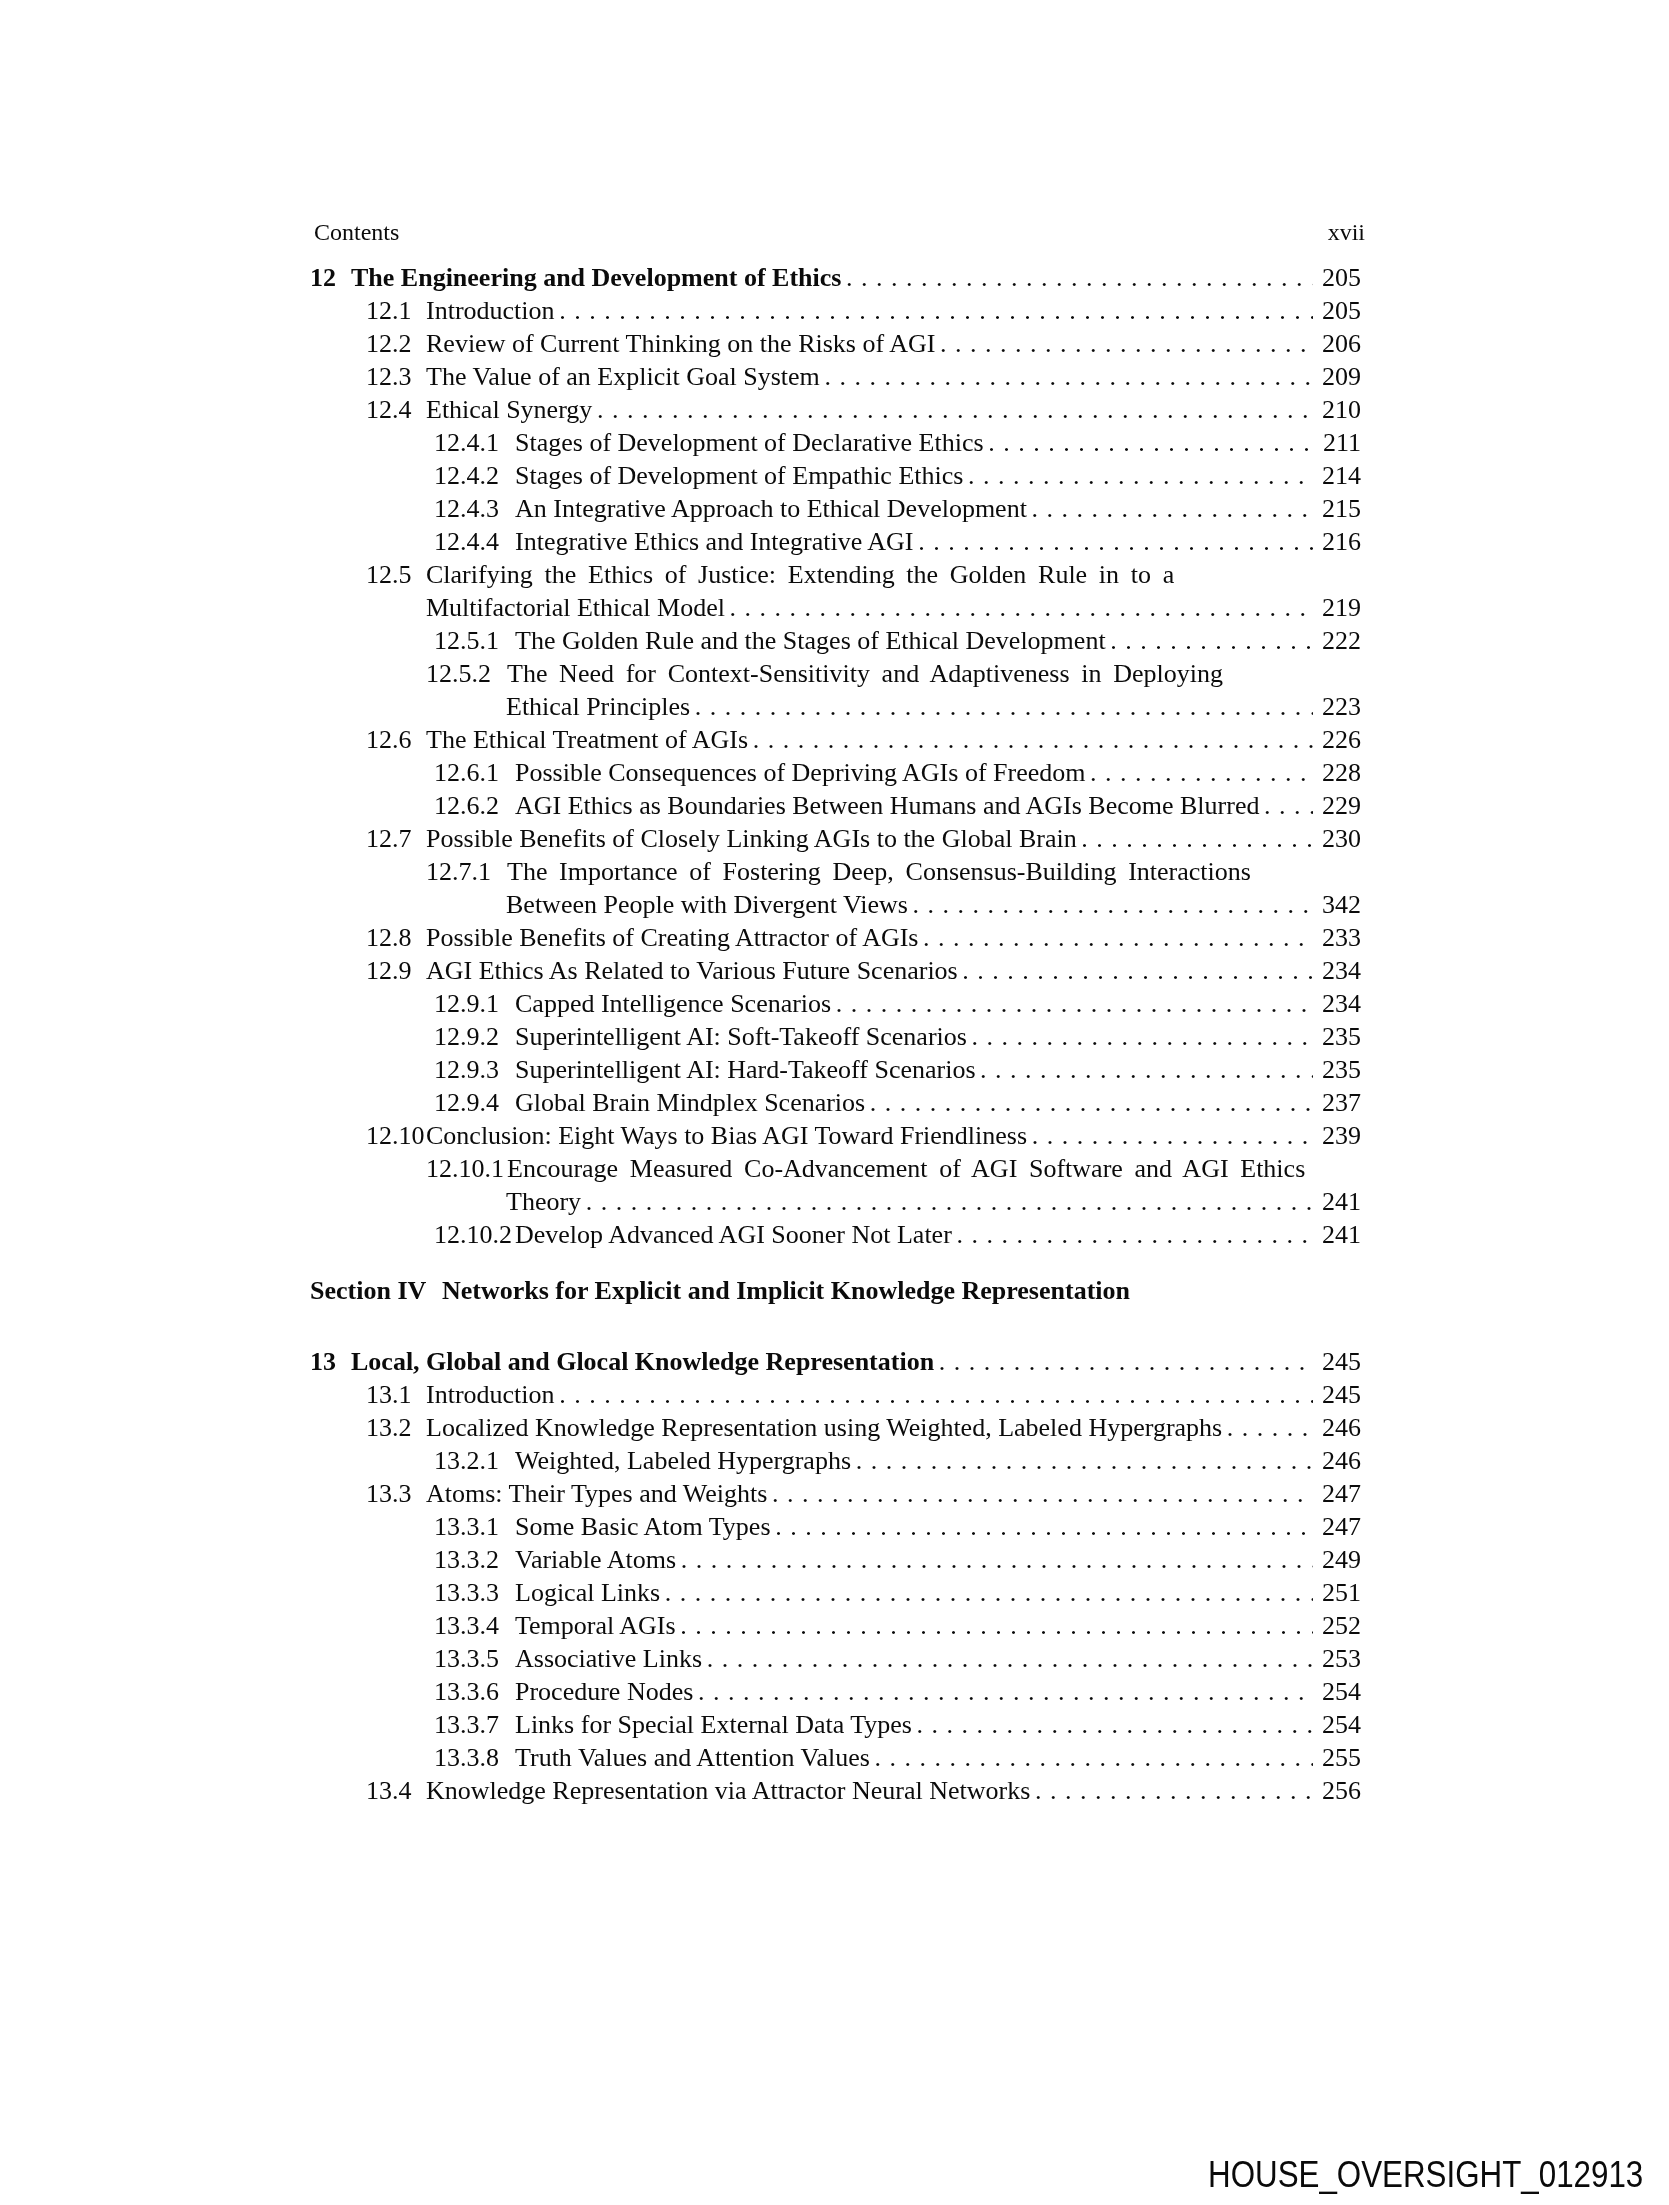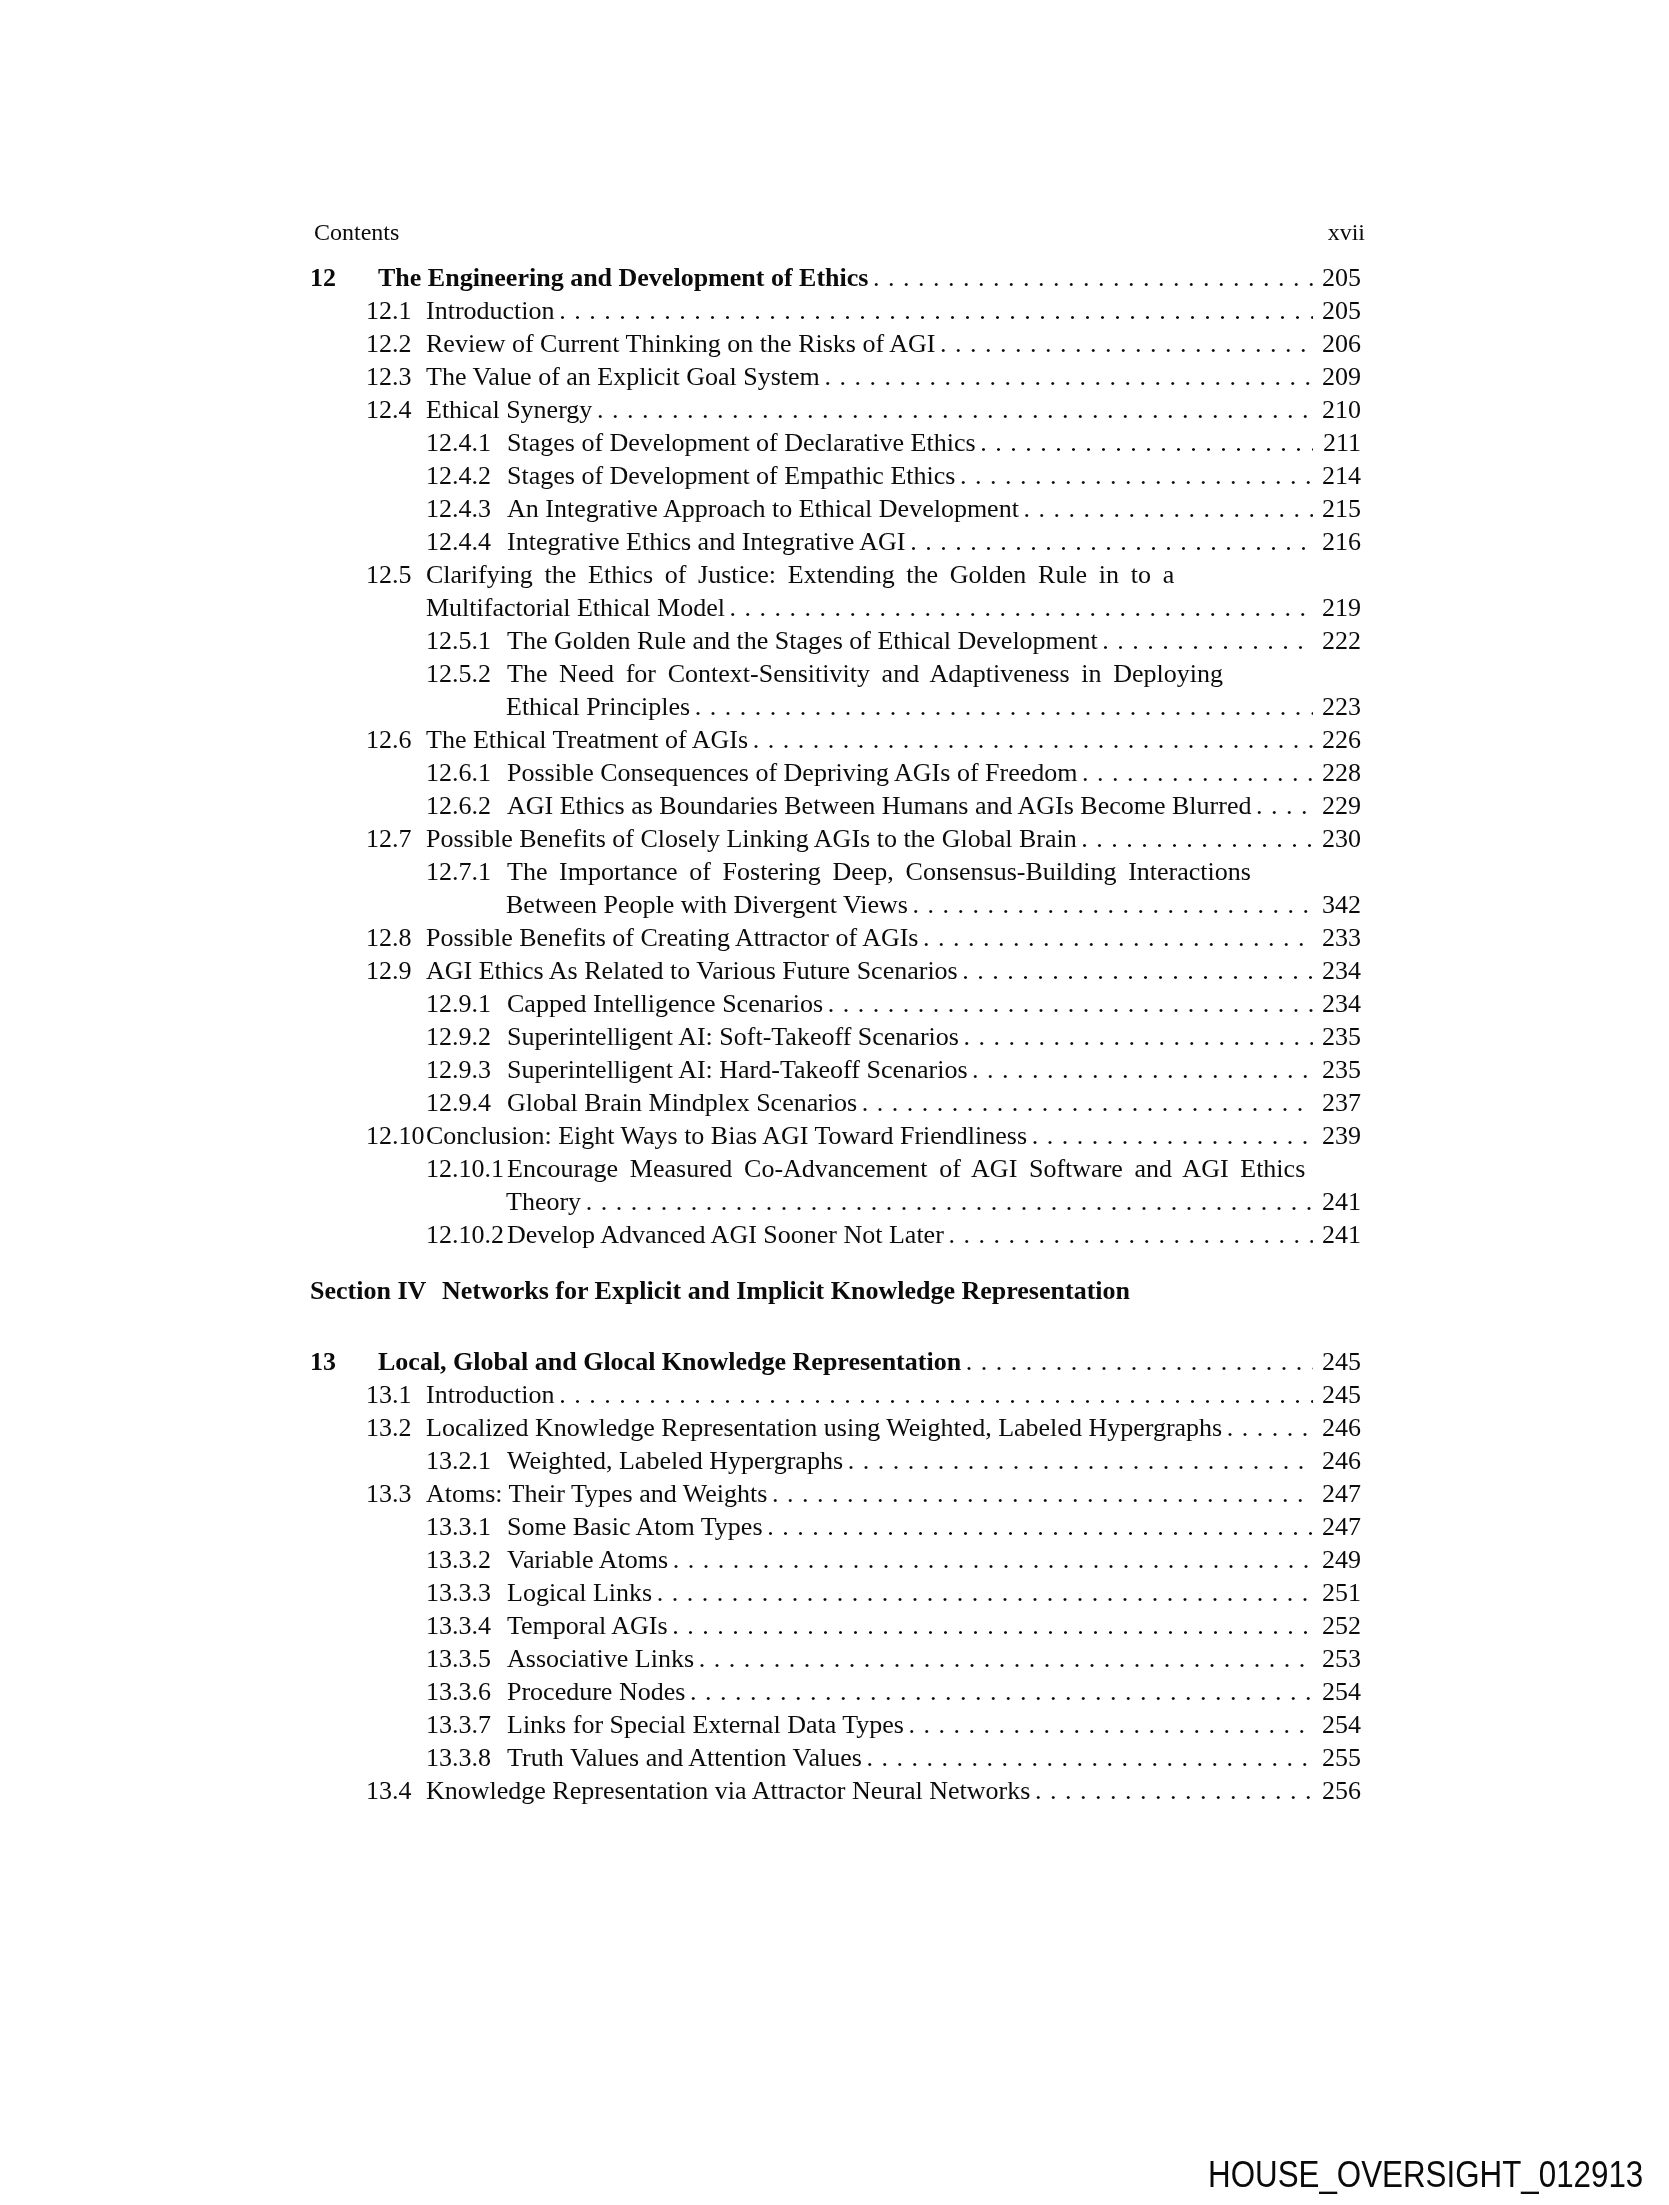--- a/index.html
+++ b/index.html
@@ -19,25 +19,25 @@
   }
   
   .toc {
     position:absolute; top:261px; left:310px; width:1051px;
     font-size:26px; line-height:33px;
   }
   .toc-line { display:flex; align-items:baseline; white-space:nowrap; }
   .num { flex:0 0 auto; }
   .title { flex:0 0 auto; }
   .lvl0 .num { min-width:41px; font-weight:bold; }
-  .lvl0 .title { font-weight:bold;margin-left:27px; }
+  .lvl0 .title { font-weight:bold; }
   .lvl1 { padding-left:56px; }
   .lvl1 .num { min-width:60px; }
   .lvl2 { padding-left:116px; }
-  .lvl2 .num { min-width:81px; }
+  .lvl2 .num { min-width:81px;margin-left:8px; }
   .dots { flex:1 1 0; min-width:0; overflow:hidden; margin:0 5.2px 0 4.6px; }
   .dots::after {
     content:"..........................................................................................";
     letter-spacing:8.5px;
   }
   .pagenum { flex:0 0 auto; width:43px; text-align:right; font-weight:normal; }
   
   .wrap1 { white-space:nowrap; word-spacing:5.2px; }
   .wrap1 .num { display:inline-block; }
   .wrap1-l1 { padding-left:56px; }

